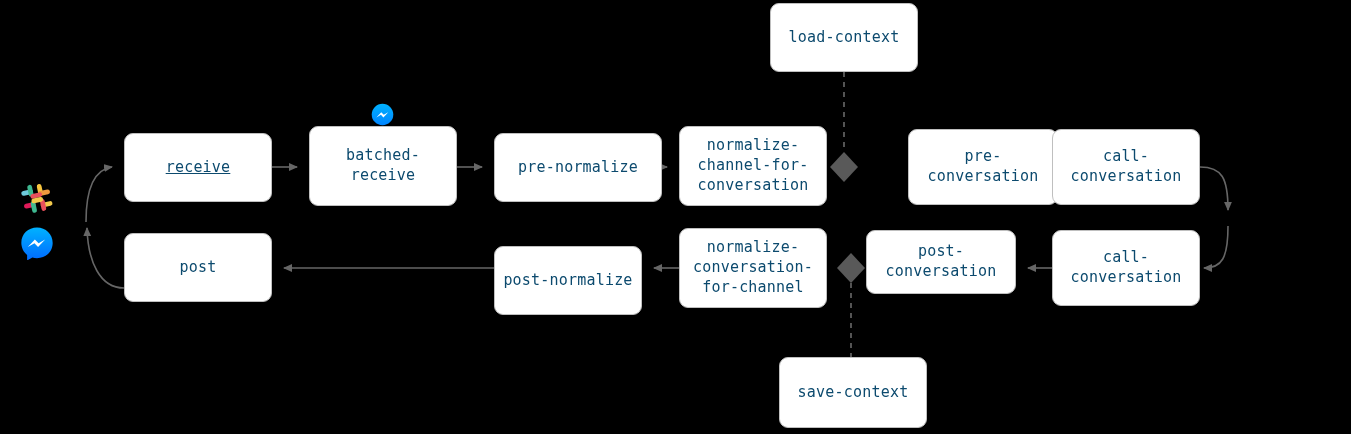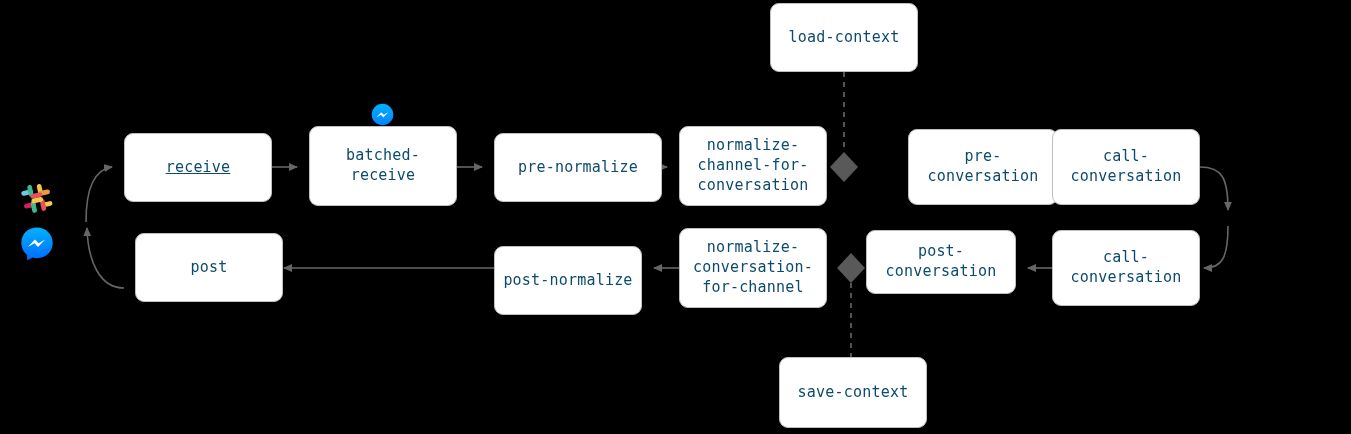--- a/index.html
+++ b/index.html
@@ -150,21 +150,21 @@
   <div class="node" style="left:679px; top:126px; width:148px; height:80px;">normalize-
 channel-for-
 conversation</div>
 
   <div class="node" style="left:908px; top:129px; width:150px; height:76px;">pre-
 conversation</div>
 
   <div class="node" style="left:1052px; top:129px; width:148px; height:76px;">call-
 conversation</div>
 
-  <div class="node" style="left:124px; top:233px; width:148px; height:69px;margin-left:11px;">post</div>
+  <div class="node" style="left:124px; top:233px; width:148px; height:69px;">post</div>
 
   <div class="node" style="left:494px; top:233px; width:148px; height:69px;margin-top:13px;">post-normalize</div>
 
   <div class="node" style="left:679px; top:228px; width:148px; height:80px;">normalize-
 conversation-
 for-channel</div>
 
   <div class="node" style="left:866px; top:230px; width:150px; height:64px;">post-
 conversation</div>
 

